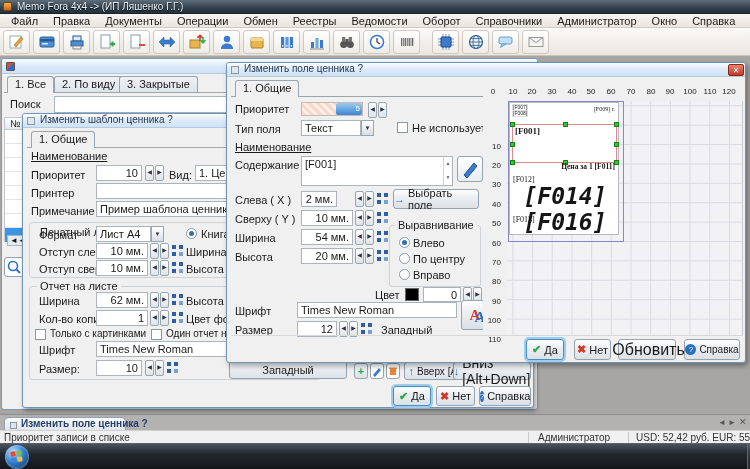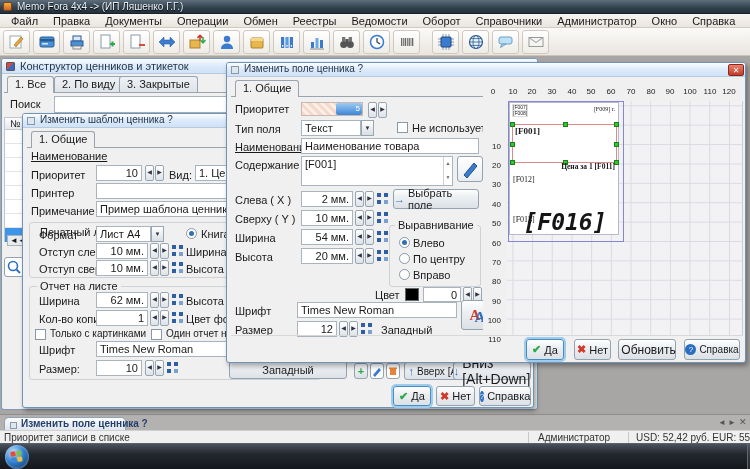--- a/index.html
+++ b/index.html
@@ -194,21 +194,20 @@
         <svg width="18" height="18">
           <rect x="2" y="4.5" width="14" height="9" fill="#f4f4f4" stroke="#999"></rect>
           <path d="M2 4.5 l7 5 7-5" fill="none" stroke="#999"></path>
         </svg>
       </span>
   </div>
 
   <div style="position:absolute;left:1px;top:58px;width:537px;height:352px;background:#f0f0f0;border:1px solid #7a99b8;border-radius:3px;z-index:1">
     <div class="ttl">
       <span style="position:absolute;left:4px;top:3px;width:9px;height:9px;background:linear-gradient(135deg,#d84a3a 50%,#3a6ac0 50%);border:1px solid #555;border-radius:1px"></span>
-      <span class="t" style="left:18px;top:1px;color:#24364d">Конструктор ценников и этикеток</span>
     </div>
     <span class="tabx on" style="left:5px;top:17px">1. Все</span>
     <span class="tabx" style="left:52px;top:17px">2. По виду</span>
     <span class="tabx" style="left:117px;top:17px">3. Закрытые</span>
     <span style="position:absolute;left:2px;top:33px;width:533px;height:1px;background:#98a4b0"></span>
 
     <span class="t" style="left:8px;top:39px">Поиск</span>
     <div class="inp" style="left:52px;top:37px;width:190px;height:17px"></div>
     <span class="t" style="left:248px;top:37px;color:#2a6fc0;font-size:13px">✂</span>
 
@@ -401,36 +400,35 @@
         <b>▶</b>
       </span>
 
     <span class="t" style="left:8px;top:60px">Тип поля</span>
     <div class="inp" style="left:74px;top:57px;width:60px;height:16px">Текст</div>
     <span class="dda" style="left:134px;top:57px;height:16px">▼</span>
     <span class="cb" style="left:170px;top:59px"></span>
     <span class="t" style="left:185px;top:59px">Не используется</span>
 
     <span class="t" style="left:8px;top:78px;text-decoration:underline">Наименование</span>
-    <div class="inp" style="left:74px;top:75px;width:178px;height:16px">Наименование товара</div>
 
     <span class="t" style="left:8px;top:96px">Содержание</span>
     <div class="inp" style="left:74px;top:93px;width:152px;height:30px">
       <span>[F001]</span>
       <span style="position:absolute;right:0;top:0;width:9px;height:14px;border-left:1px solid #ccd4da;font-size:5px;text-align:center;line-height:13px;color:#667">▲</span>
       <span style="position:absolute;right:0;bottom:0;width:9px;height:14px;border-left:1px solid #ccd4da;font-size:5px;text-align:center;line-height:13px;color:#667">▼</span>
     </div>
     <span style="position:absolute;left:230px;top:93px;width:26px;height:26px;border:1px solid #93a3b1;border-radius:3px;background:linear-gradient(#fff,#e9edf0)">
         <svg width="24" height="24" style="position:absolute;left:0;top:0">
           <path d="M6 18 L16 6 l3 3 -10 12 z" fill="#3a7bd0" stroke="#20528e"></path>
         </svg>
       </span>
 
     <span class="t" style="left:8px;top:131px">Слева ( X )</span>
-    <div class="inp num" style="left:74px;top:128px;width:52px;height:16px">2 мм.</div>
+    <div class="inp num" style="left:74px;top:128px;width:36px;height:16px">2 мм.</div>
     <span class="spin" style="left:127px;top:128px">
         <b>◀</b>
         <b>▶</b>
       </span>
     <span class="gico" style="left:150px;top:130px">
         <i></i>
         <i style="left:7px"></i>
         <i style="top:7px"></i>
         <i style="left:7px;top:7px;background:#7aa0d0"></i>
       </span>
@@ -564,41 +562,42 @@
             <span class="hdl" style="left:50px;top:-3px"></span>
             <span class="hdl" style="right:-3px;top:-3px"></span>
             <span class="hdl" style="left:-3px;top:17px"></span>
             <span class="hdl" style="right:-3px;top:17px"></span>
             <span class="hdl" style="left:-3px;bottom:-3px"></span>
             <span class="hdl" style="left:50px;bottom:-3px"></span>
             <span class="hdl" style="right:-3px;bottom:-3px"></span>
           </div>
           <span class="t" style="right:3px;top:59px;font-size:7.5px;font-weight:bold;font-family:'Liberation Serif',serif">Цена за 1 [F011]</span>
           <span class="t" style="left:3px;top:72px;font-size:8px;font-family:'Liberation Serif',serif">[F012]</span>
+          <span class="t seg" style="left:0;top:80px;width:110px;text-align:center;font-size:23px">[F014]</span>
           <span class="t" style="left:3px;top:112px;font-size:8px;font-family:'Liberation Serif',serif">[F013]</span>
           <span class="t seg" style="left:0;top:106px;width:110px;text-align:center;font-size:23px">[F016]</span>
         </div>
       </div>
     </div>
 
     <span style="position:absolute;left:4px;top:272px;width:512px;height:1px;background:#d8d8d8"></span>
     <div class="btn def" style="left:299px;top:276px;width:38px;height:21px">
         <span style="color:#2faa4a;font-weight:bold">✔</span>
         <span>Да</span>
       </div>
     <div class="btn" style="left:347px;top:276px;width:37px;height:21px">
         <span style="color:#d03a2a;font-weight:bold">✖</span>
         <span>Нет</span>
       </div>
     <div class="btn" style="left:391px;top:276px;width:58px;height:21px">
         <svg width="12" height="12">
           <path d="M10.5 4 A4.5 4.5 0 1 0 11 7" fill="none" stroke="#2a6fc0" stroke-width="1.8"></path>
           <path d="M10.5 1 v3.2 h-3.2" fill="none" stroke="#2a6fc0" stroke-width="1.4"></path>
         </svg>
-        <span style="font-size:12px">Обновить</span>
+        <span style="font-size:16px">Обновить</span>
       </div>
     <div class="btn" style="left:457px;top:276px;width:56px;height:21px">
         <span style="width:11px;height:11px;border-radius:50%;background:#2a6fc0;color:#fff;font-size:8px;line-height:11px;text-align:center;display:inline-block">?</span>
         <span style="font-size:10px">Справка</span>
       </div>
   </div>
 
   <div style="position:absolute;left:0;top:414px;width:750px;height:16px;background:#b4b2b0;border-top:1px solid #8f8d8b">
     <div style="position:absolute;left:4px;top:2px;width:122px;height:14px;background:linear-gradient(#fdfdfd,#dde4ec);border:1px solid #8fa3b5;border-bottom:0;border-radius:5px 5px 0 0">
       <span style="position:absolute;left:5px;top:4px;width:7px;height:7px;border:1px solid #8a98a6;background:#dfe7ee"></span>

